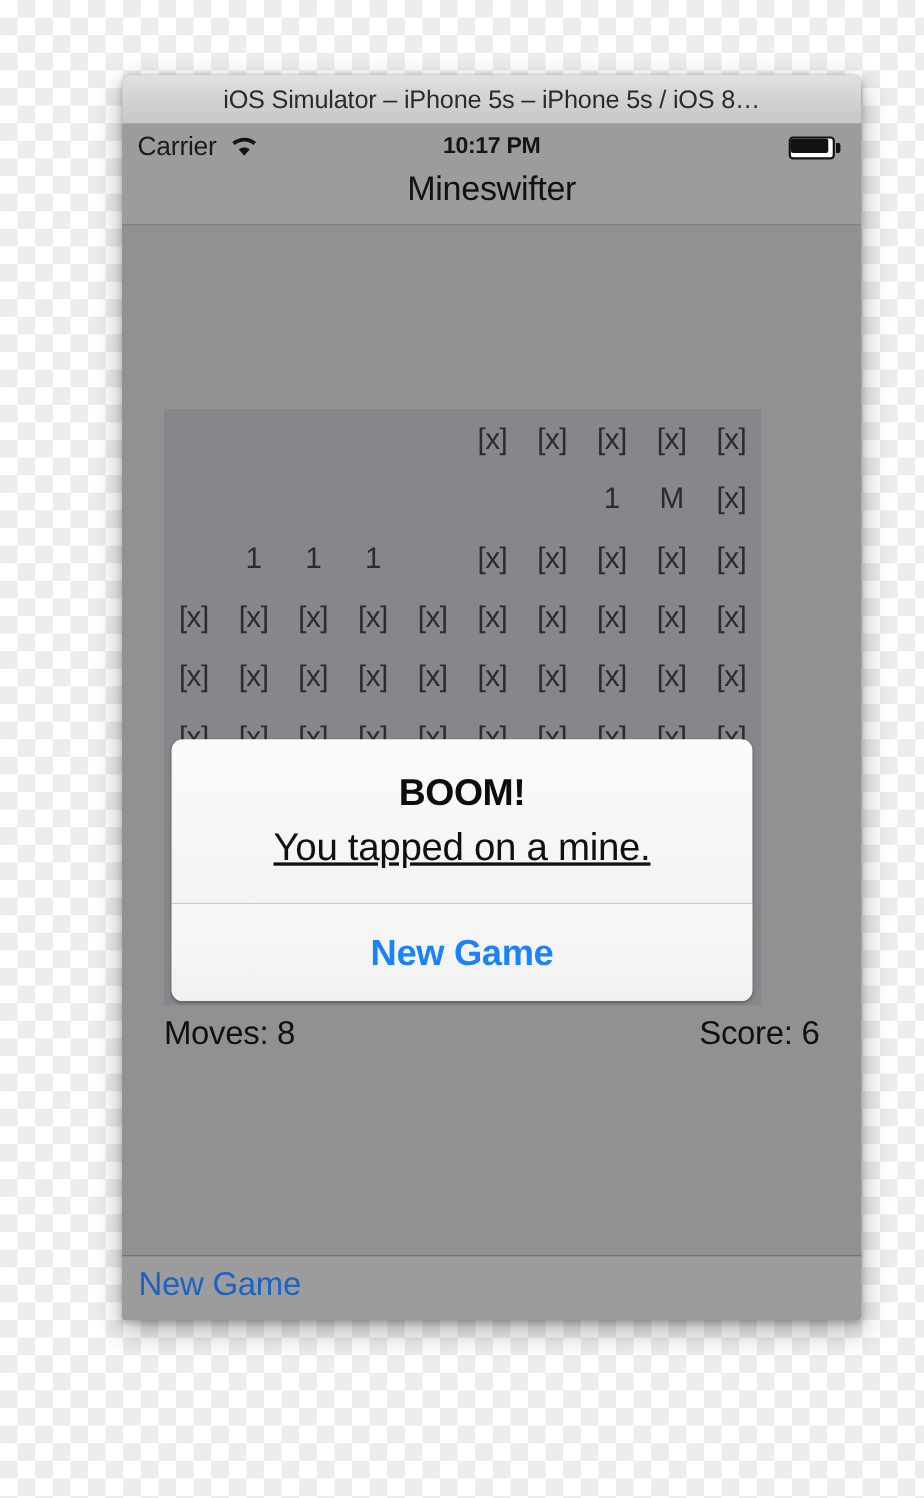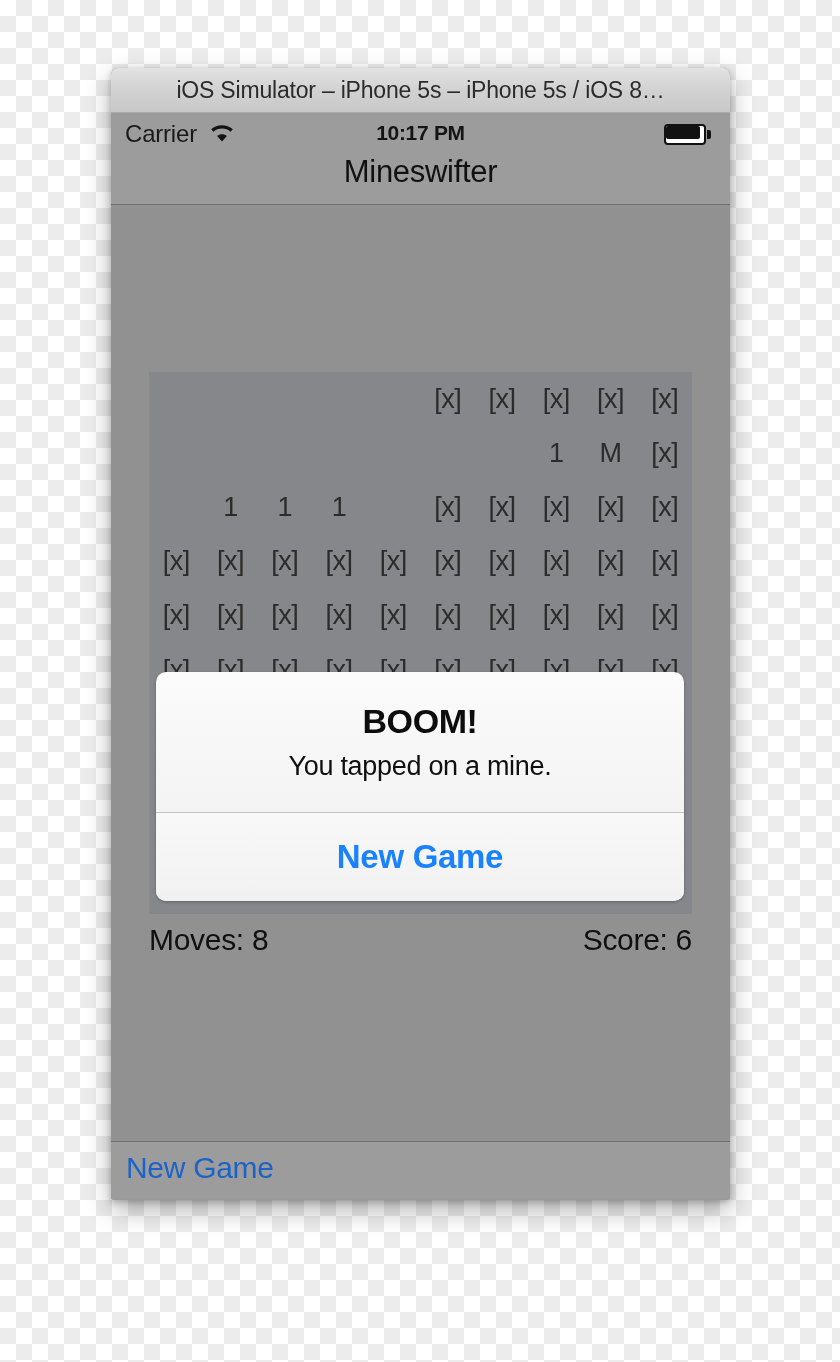--- a/index.html
+++ b/index.html
@@ -18,21 +18,21 @@
     background-size: 32px 32px;
     background-position: 0 0, 16px 16px;
     position: relative;
   }
 
   
   #sim-window {
     position: absolute;
     left: 111px;
     top: 68px;
-    width: 619px;
+    width: 672px;
     height: 1132px;
     border-radius: 7px 7px 3px 3px;
     box-shadow: 0 10px 26px rgba(0,0,0,0.30), 0 2px 6px rgba(0,0,0,0.22);
     overflow: hidden;
     background: #9a9a9a;
   }
 
   
   #titlebar {
     height: 45px;
@@ -219,23 +219,24 @@
     text-align: center;
   }
   #alert-title {
     font-size: 34px;
     font-weight: bold;
     color: #0d0d0d;
     letter-spacing: -0.4px;
     margin-bottom: 10px;
   }
   #alert-message {
-    font-size: 27px;
+    font-size: 35px;
     color: #101010;
     letter-spacing: -0.3px;
+    text-decoration: underline;
   }
   #alert-divider {
     height: 1px;
     background: #c3c3c3;
   }
   #alert-button {
     height: 88px;
     display: flex;
     align-items: center;
     justify-content: center;

